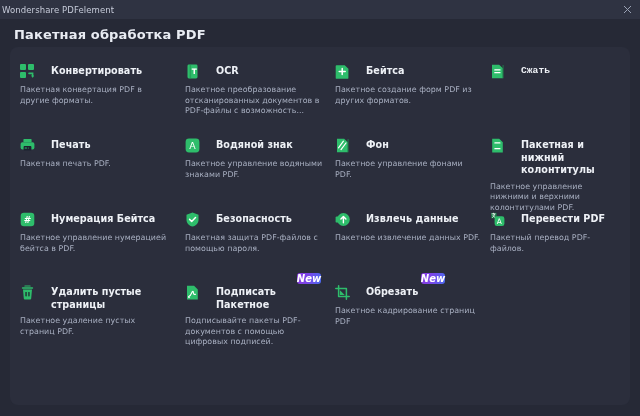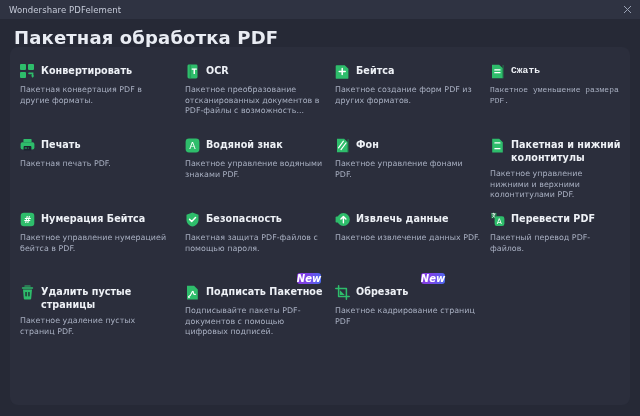--- a/index.html
+++ b/index.html
@@ -11,50 +11,50 @@
   }
   #app { position: relative; width: 640px; height: 416px; background: #262936; }
 
   
   .titlebar {
     position: absolute; top: 0; left: 0; width: 640px; height: 19px;
     background: #2f3342;
     display: flex; align-items: center;
   }
   .titlebar-text {
-    font-size: 8.5px; color: #c6cbd9; padding-left: 9px; letter-spacing: .1px;
+    font-size: 8.5px; color: #c6cbd9; padding-left: 2px; letter-spacing: .1px;
     white-space: nowrap;
   }
   .titlebar-spacer { flex: 1; }
   .win-close {
     width: 26px; height: 19px; display: flex; align-items: center; justify-content: center;
     cursor: pointer;
   }
   .win-close svg { display: block; }
 
   
   .page-title {
     position: absolute; top: 27px; left: 14px;
-    font-size: 18px; font-weight: bold; color: #e9ecf3; letter-spacing: .15px;
+    font-size: 13px; font-weight: bold; color: #e9ecf3; letter-spacing: .15px;
     white-space: nowrap;
   }
 
   
   .panel {
     position: absolute; left: 10px; top: 47px; width: 620px; height: 358px;
     background: #2b2e3c; border-radius: 8px;
   }
 
   
   .grid { position: absolute; left: 0; top: 0; width: 620px; height: 358px; }
   .card {
     position: absolute; width: 150px;
     cursor: pointer;
   }
-  .card-head { position: relative; display: flex; align-items: flex-start; gap: 6px; min-height: 16px; }
+  .card-head { position: relative; display: flex; align-items: flex-start; gap: 16px; min-height: 16px; }
   .card-icon { width: 15px; height: 15px; flex: 0 0 15px; margin-top: 0px; }
   .card-icon svg { display: block; }
   .card-title {
     font-size: 9.6px; font-weight: bold; color: #eef1f6;
     line-height: 12.5px; letter-spacing: .05px; padding-top: 1px;
   }
   .card-desc {
     margin-top: 5px; 
     font-size: 7.9px; color: #a9b0c2; line-height: 10.6px; letter-spacing: .03px;
   }
@@ -132,21 +132,20 @@
             <span class="card-icon">
               <svg width="15" height="15" viewBox="0 0 15 15">
       <path d="M2 0.7h7.2l3.6 3.5v10.1H2z" fill="#2ebd6b"></path>
       <rect x="4.2" y="5.2" width="6.4" height="1.3" rx=".6" fill="#ffffff"></rect>
       <rect x="4.2" y="8" width="6.4" height="1.3" rx=".6" fill="#ffffff"></rect>
       <rect x="12.3" y="1" width="1.6" height="13.3" fill="#1f8a4d" opacity=".5"></rect>
     </svg>
             </span>
             <div class="card-title">Сжать</div>
           </div>
-          <div class="card-desc">Пакетное уменьшение размера PDF.</div>
         </div>
         <div class="card" style="left: 10px; top: 91px; width: 150px;">
           <div class="card-head">
             <span class="card-icon">
               <svg width="15" height="15" viewBox="0 0 15 15">
       <rect x="3.4" y="1" width="8.2" height="3.2" rx=".7" fill="#2ebd6b"></rect>
       <rect x="0.6" y="4.2" width="13.8" height="7.3" rx="1.9" fill="#2ebd6b"></rect>
       <rect x="3.6" y="8.1" width="7.8" height="4.4" rx=".8" fill="#1d2330"></rect>
       <rect x="4.6" y="9.4" width="2.4" height="1" rx=".5" fill="#2ebd6b"></rect>
       <rect x="7.8" y="9.4" width="1" height="1" rx=".5" fill="#2ebd6b"></rect>

